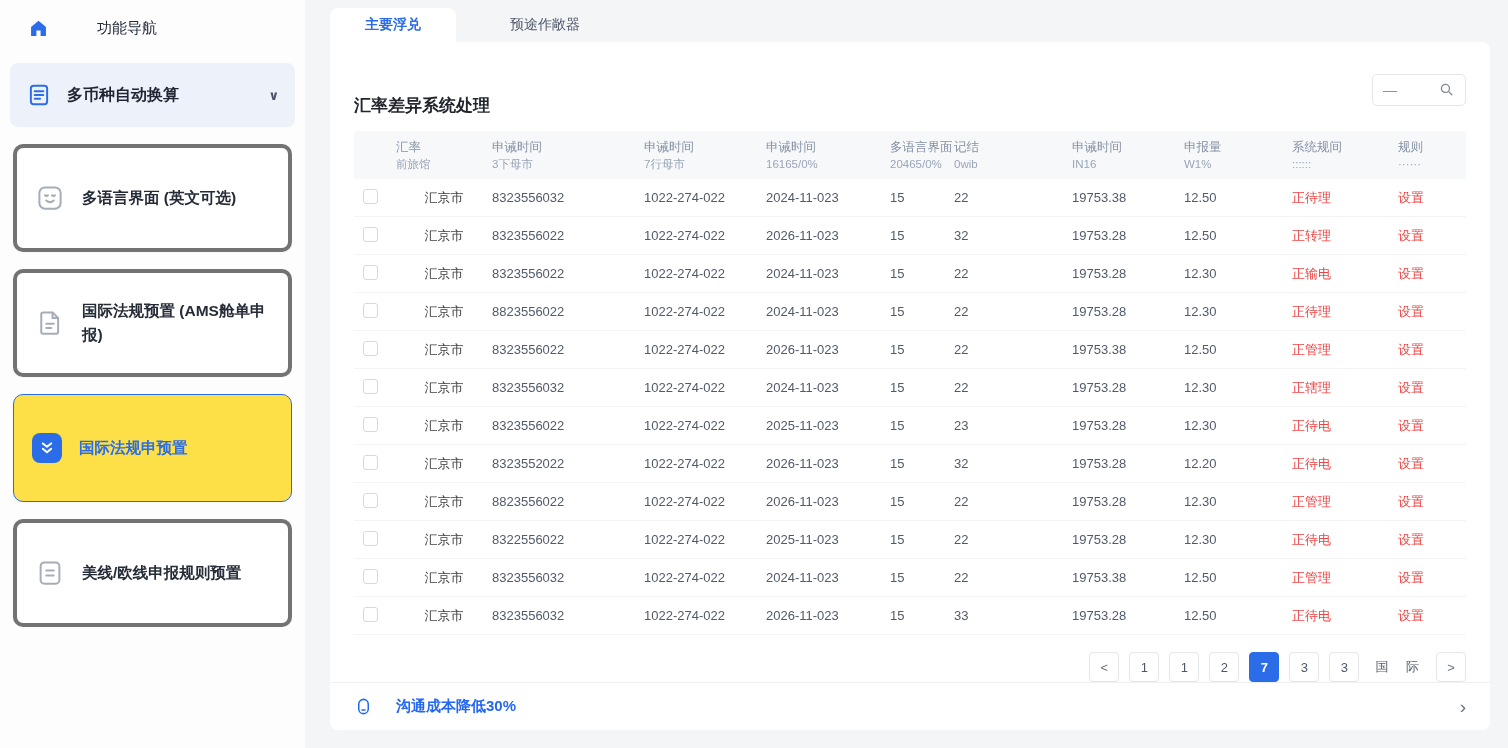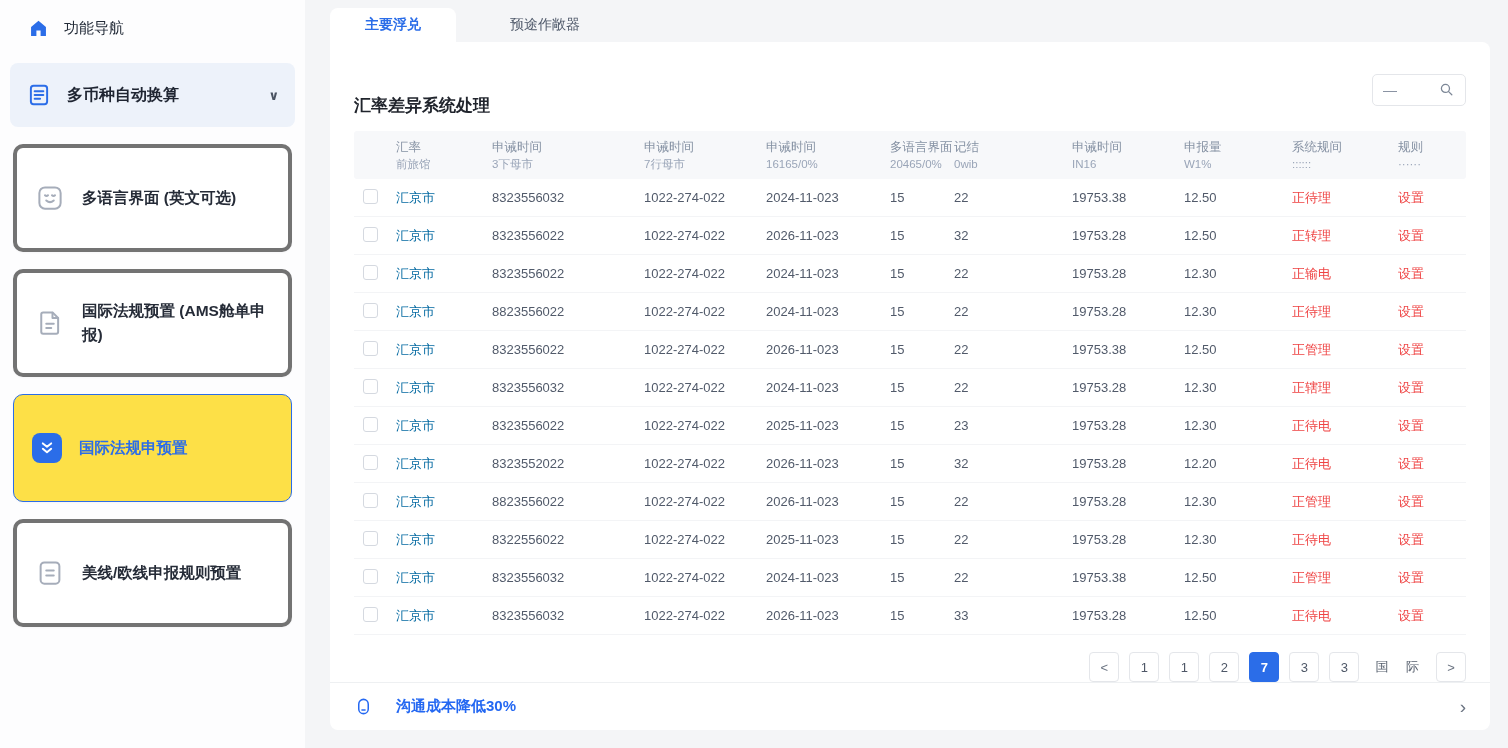--- a/index.html
+++ b/index.html
@@ -3,21 +3,21 @@
 <meta charset="utf-8">
 <style>
   * { margin:0; padding:0; box-sizing:border-box; }
   html,body { width:1508px; height:748px; overflow:hidden; }
   body { font-family:"Liberation Sans","DejaVu Sans",sans-serif; background:#f4f5f7; }
   .app { display:flex; width:1508px; height:748px; }
 
   
   .sidebar { width:305px; height:100%; background:#fdfdfe; flex:none; padding-top:10px; }
   .side-home { display:flex; align-items:center; gap:15px; padding:8px 22px 8px 28px; }
-  .side-home .lbl { font-size:15px; color:#232b38; font-weight:500; }
+  .side-home .lbl { font-size:15px; color:#232b38; font-weight:500;margin-left:33px; }
   .side-group { margin:16px 10px 0 10px; background:#edf2fa; border-radius:8px; padding:19px 16px; display:flex; align-items:center; gap:15px; cursor:pointer; }
   .side-group .lbl { flex:1; font-size:16px; font-weight:700; color:#1f2532; }
   .side-group .chev { color:#4a5361; font-size:13px; font-weight:700; }
   .side-card { margin:17px 13px 0 13px; background:#fff; border:4px solid #737373; border-radius:10px; min-height:108px; padding:16px 18px; display:flex; align-items:center; gap:17px; cursor:pointer; box-shadow:0 1px 2px rgba(30,40,60,.03); }
   .side-card .card-label { font-size:15.5px; font-weight:600; color:#252b37; line-height:1.55; }
   .side-card.selected { border:1.5px solid #2b6de8; background:#fde047; }
   .side-card.selected .card-label { color:#2b6de8; }
   .icon-box { flex:none; display:inline-flex; }
   .blue-fill-icon { width:30px; height:30px; background:#2b6de8; border-radius:8px; display:inline-flex; align-items:center; justify-content:center; flex:none; }
 
@@ -33,21 +33,21 @@
   .page-title { font-size:17px; font-weight:700; color:#20242c;margin-top:32px; }
   .search-box { width:94px; height:32px; border:1px solid #e4e6ea; border-radius:5px; display:flex; align-items:center; justify-content:space-between; padding:0 10px; background:#fff; cursor:text; }
   .search-dash { color:#8a93a3; font-size:14px; }
 
   .table { padding:0 24px; }
   .thead, .tr { display:grid; grid-template-columns:42px 96px 152px 122px 124px 64px 118px 112px 108px 106px 1fr; align-items:center; }
   .thead { background:#f7f8fa; border-radius:3px; height:48px; }
   .th .l1 { display:block; font-size:12.5px; color:#8591a3; line-height:1.45; }
   .th .l2 { display:block; font-size:11.5px; color:#9aa5b8; line-height:1.3; }
   .tr { height:38px; border-bottom:1px solid #f3f4f6; font-size:13px; color:#515a6a; }
-  .td.city { color:#0369a1; }
+  .td.city { color:#404040;text-align:center; }
   .checkbox { width:15px; height:15px; border:1px solid #d5d9e0; border-radius:3px; background:#fff; display:inline-block; margin-left:9px; cursor:pointer; }
   .link { color:#ef4444; cursor:pointer; text-decoration:none;margin-top:11px; }
 
   .pagination { display:flex; justify-content:flex-end; align-items:center; gap:10px; padding:17px 24px 0 24px; }
   .pg { min-width:30px; height:30px; padding:0 6px; border:1px solid #e4e6ea; border-radius:4px; background:#fff; color:#4e5767; font-size:13px; display:inline-flex; align-items:center; justify-content:center; cursor:pointer; }
   .pg.active { background:#2b6de8; border-color:#2b6de8; color:#fff; font-weight:700; }
   .pg.text { border:none; background:transparent; letter-spacing:7px; color:#555e6c; padding-right:0; }
   .pg.prev, .pg.next { color:#6b7482; }
 
   .footer-bar { margin-top:auto; border-top:1px solid #eef0f2; height:52px; display:flex; align-items:center; gap:23px; padding:0 24px; }

